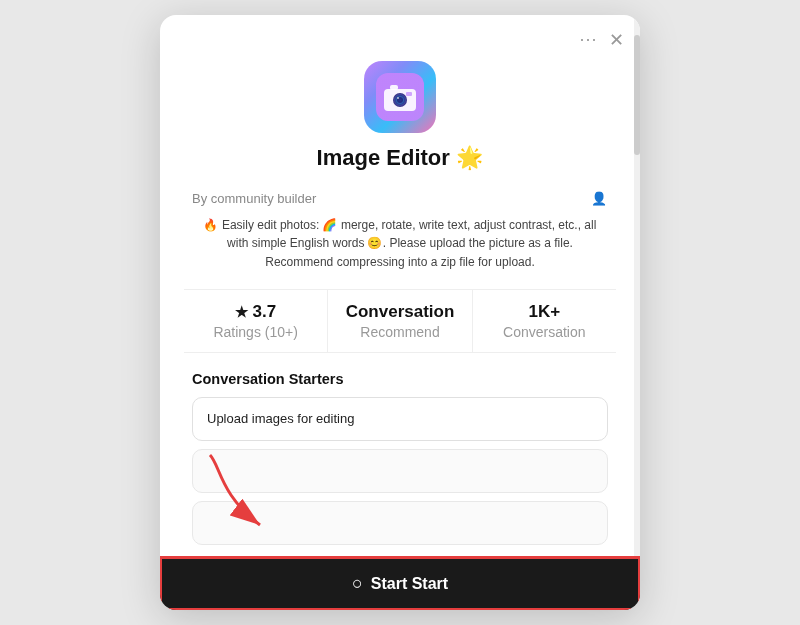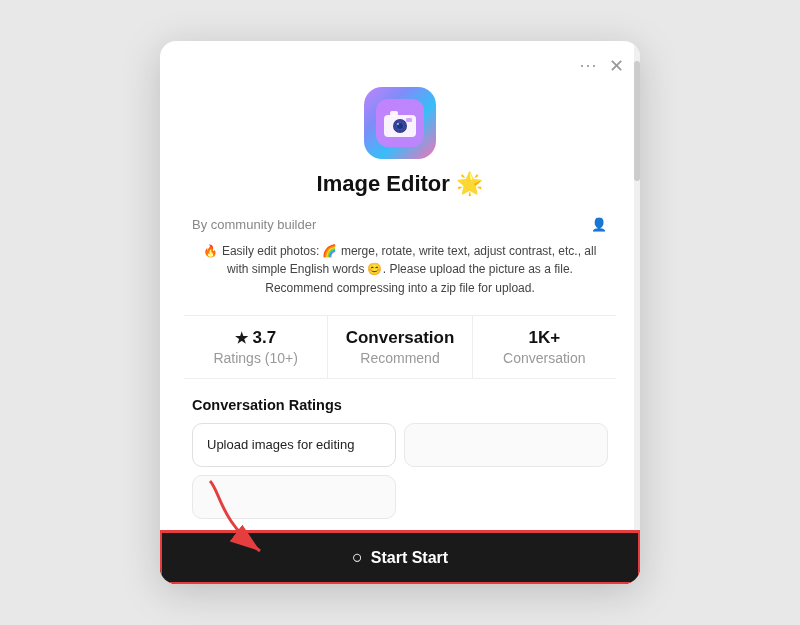--- a/index.html
+++ b/index.html
@@ -140,21 +140,21 @@
     .section-title {
       text-align: left;
       font-size: 14.5px;
       font-weight: 700;
       color: #111;
       margin-bottom: 10px;
     }
 
     .starters-grid {
       display: grid;
-      grid-template-columns: 1fr 1fr;
+      grid-template-columns: 1fr;
       gap: 8px;
       margin-bottom: 12px;
     }
 
     .starter-card {
       border: 1px solid #e0e0e0;
       border-radius: 10px;
       padding: 12px 14px;
       text-align: left;
       font-size: 13px;
@@ -304,21 +304,21 @@
         <div class="stat-item">
           <div class="stat-value">Conversation</div>
           <div class="stat-label">Recommend</div>
         </div>
         <div class="stat-item">
           <div class="stat-value">1K+</div>
           <div class="stat-label">Conversation</div>
         </div>
       </div>
 
-      <div class="section-title">Conversation Ratings</div>
+      <div class="section-title">Conversation Starters</div>
 
       <div class="starters-grid">
         <div class="starter-card">Upload images for editing</div>
         <div class="starter-card-placeholder"></div>
         <div class="starter-card-placeholder"></div>
       </div>
 
     </div>
 
     <div class="modal-footer">

